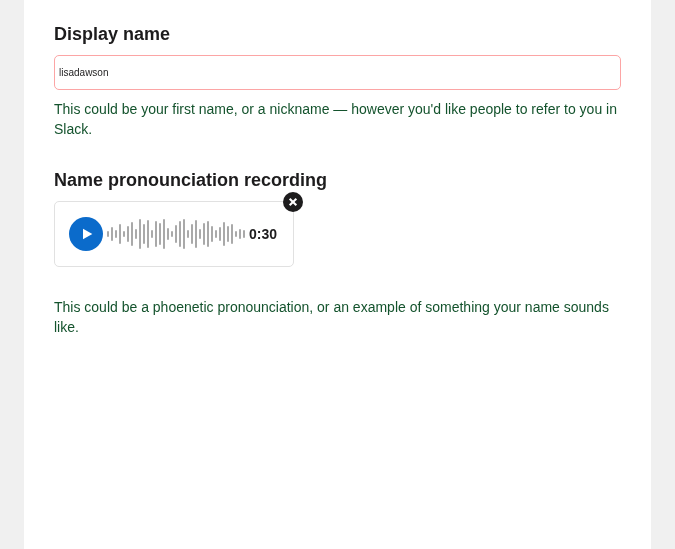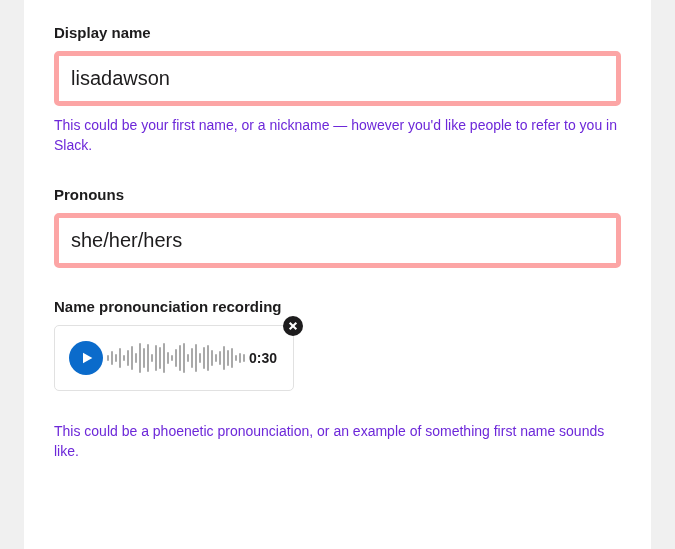--- a/index.html
+++ b/index.html
@@ -21,41 +21,41 @@
     .card {
       background: #fff;
       padding: 24px 30px 18px;
       min-height: 549px;
     }
     .section {
       margin-bottom: 30px;
     }
     .field-label {
       font-weight: 700;
-      font-size: 15px;
+      font-size: 18px;
       color: #1d1c1d;
       margin-bottom: 10px;
       display: block;
     }
     .text-input {
       width: 100%;
-      border: 5px solid #fca5a5;
+      border: 1px solid #fca5a5;
       border-radius: 5px;
-      padding: 11px 12px;
-      font-size: 20px;
+      padding: 11px 4px;
+      font-size: 10px;
       color: #1d1c1d;
       font-family: inherit;
       outline: none;
     }
     .text-input::placeholder {
       color: #6f6f6f;
     }
     .helper {
       font-size: 14px;
-      color: #6d28d9;
+      color: #14532d;
       margin-top: 9px;
       line-height: 1.45;
     }
 
     .recording-wrap {
       position: relative;
       display: inline-block;
     }
     .recording-box {
       border: 1px solid #e1e1e1;
@@ -125,24 +125,20 @@
 
 <div class="outer">
   <div class="card">
 
     <div class="section">
       <label class="field-label">Display name</label>
       <input type="text" class="text-input" value="lisadawson" style="">
       <p class="helper">This could be your first name, or a nickname — however you'd like people to refer to you in Slack.</p>
     </div>
 
-    <div class="section">
-      <label class="field-label">Pronouns</label>
-      <input type="text" class="text-input" value="she/her/hers" style="">
-    </div>
 
     <div class="section">
       <label class="field-label">Name pronounciation recording</label>
       <div class="recording-wrap">
         <div class="recording-box">
           <button class="play-btn">
             <svg viewBox="0 0 24 24">
                 <path d="M6 4l14 8-14 8z"></path>
               </svg>
           </button>
@@ -188,17 +184,17 @@
         <button class="close-btn">
           <svg viewBox="0 0 12 12">
               <line x1="2" y1="2" x2="10" y2="10"></line>
               <line x1="10" y1="2" x2="2" y2="10"></line>
             </svg>
         </button>
       </div>
     </div>
 
     <div class="section" style="margin-bottom:0">
-      <p class="helper">This could be a phoenetic pronounciation, or an example of something first name sounds like.</p>
+      <p class="helper">This could be a phoenetic pronounciation, or an example of something your name sounds like.</p>
     </div>
 
   </div>
 </div>
 
 </body></html>

